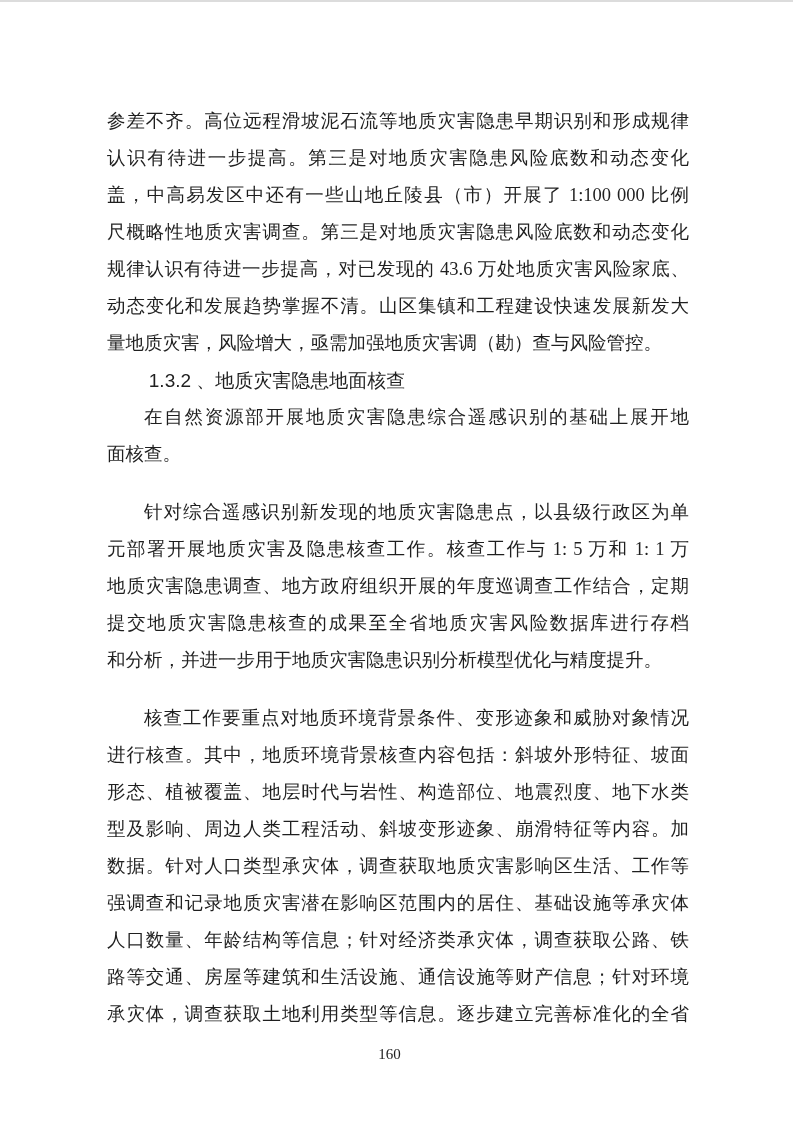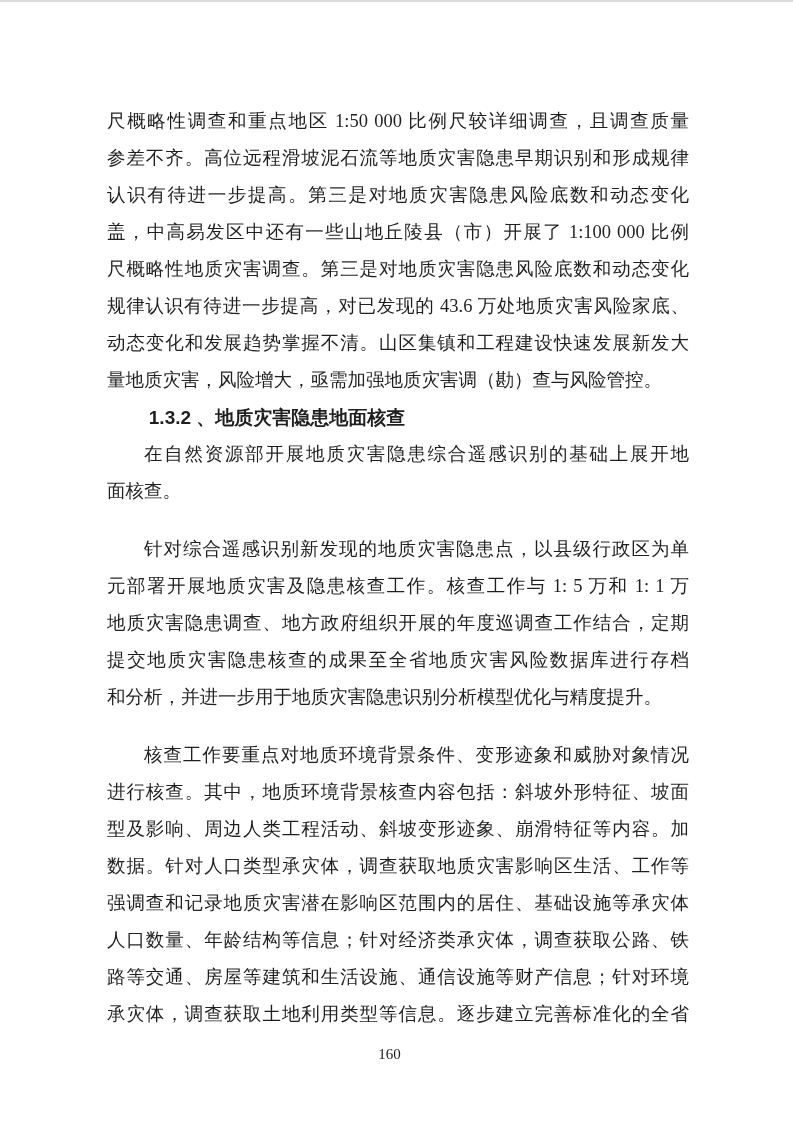--- a/index.html
+++ b/index.html
@@ -25,21 +25,21 @@
   .line {
     display: block;
     text-align: justify;
     text-align-last: justify;
     text-justify: inter-character;
   }
   .line.end { text-align-last: auto; }
   .line.indent { text-indent: 2em; }
   .heading {
     font-family: "Liberation Sans", sans-serif;
-    font-weight: bold;
+    font-weight: normal;
     font-size: 19px;
     line-height: 37px;
     text-indent: 2.2em;
     white-space: nowrap;
   }
   .page-number {
     position: absolute;
     top: 1044px;
     left: 0;
     width: 779px;
@@ -48,21 +48,20 @@
     color: #222222;
     font-family: "Liberation Serif", serif;
   }
 </style>
 </head>
 <body>
 
 <div class="content">
 
   <p class="para">
-    <span class="line">尺概略性调查和重点地区 1:50 000 比例尺较详细调查，且调查质量</span>
     <span class="line">参差不齐。高位远程滑坡泥石流等地质灾害隐患早期识别和形成规律</span>
     <span class="line">认识有待进一步提高。第三是对地质灾害隐患风险底数和动态变化</span>
     <span class="line">盖，中高易发区中还有一些山地丘陵县（市）开展了 1:100 000 比例</span>
     <span class="line">尺概略性地质灾害调查。第三是对地质灾害隐患风险底数和动态变化</span>
     <span class="line">规律认识有待进一步提高，对已发现的 43.6 万处地质灾害风险家底、</span>
     <span class="line">动态变化和发展趋势掌握不清。山区集镇和工程建设快速发展新发大</span>
     <span class="line end">量地质灾害，风险增大，亟需加强地质灾害调（勘）查与风险管控。</span>
   </p>
 
   <h3 class="heading">1.3.2 、地质灾害隐患地面核查</h3>
@@ -76,20 +75,21 @@
     <span class="line indent">针对综合遥感识别新发现的地质灾害隐患点，以县级行政区为单</span>
     <span class="line">元部署开展地质灾害及隐患核查工作。核查工作与 1: 5 万和 1: 1 万</span>
     <span class="line">地质灾害隐患调查、地方政府组织开展的年度巡调查工作结合，定期</span>
     <span class="line">提交地质灾害隐患核查的成果至全省地质灾害风险数据库进行存档</span>
     <span class="line end">和分析，并进一步用于地质灾害隐患识别分析模型优化与精度提升。</span>
   </p>
 
   <p class="para gap">
     <span class="line indent">核查工作要重点对地质环境背景条件、变形迹象和威胁对象情况</span>
     <span class="line">进行核查。其中，地质环境背景核查内容包括：斜坡外形特征、坡面</span>
+    <span class="line">形态、植被覆盖、地层时代与岩性、构造部位、地震烈度、地下水类</span>
     <span class="line">型及影响、周边人类工程活动、斜坡变形迹象、崩滑特征等内容。加</span>
     <span class="line">数据。针对人口类型承灾体，调查获取地质灾害影响区生活、工作等</span>
     <span class="line">强调查和记录地质灾害潜在影响区范围内的居住、基础设施等承灾体</span>
     <span class="line">人口数量、年龄结构等信息；针对经济类承灾体，调查获取公路、铁</span>
     <span class="line">路等交通、房屋等建筑和生活设施、通信设施等财产信息；针对环境</span>
     <span class="line">承灾体，调查获取土地利用类型等信息。逐步建立完善标准化的全省</span>
   </p>
 
 </div>
 

